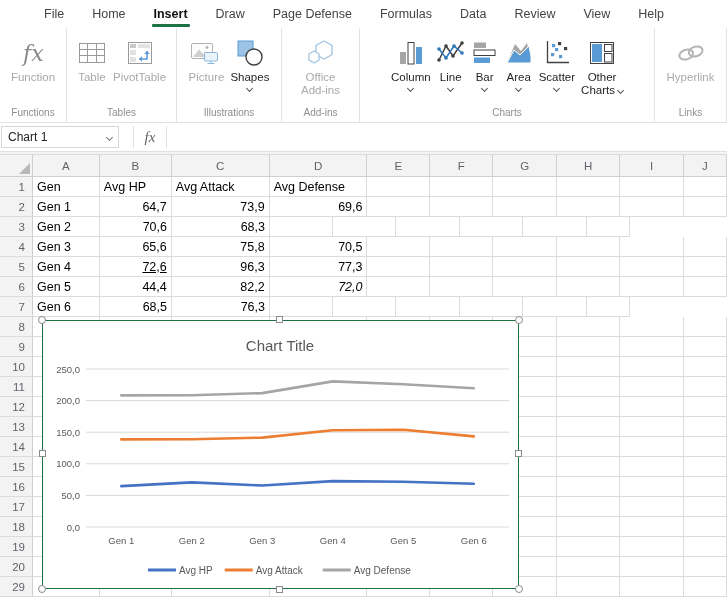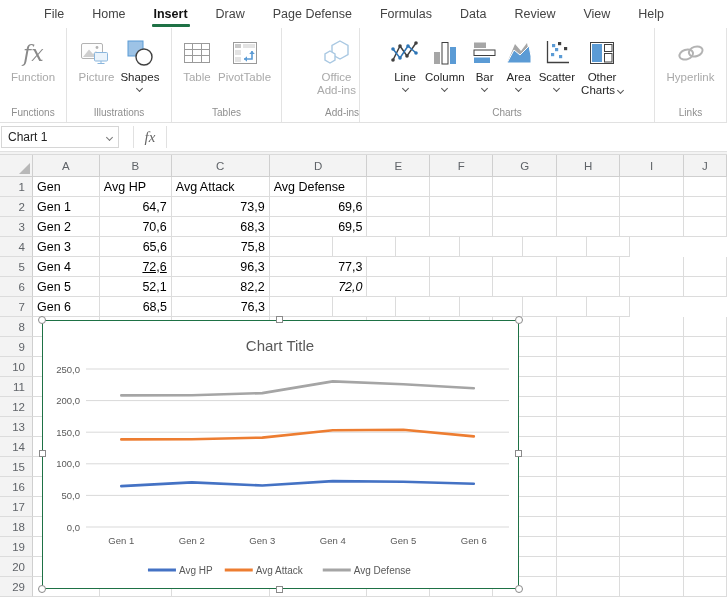--- a/index.html
+++ b/index.html
@@ -73,48 +73,20 @@
             <div class="ricon">
               <svg width="30" height="30" viewBox="0 0 30 30">
                 <text x="5" y="23" font-family="DejaVu Serif, serif" font-style="italic" font-size="22" fill="#8a8a8a">fx</text>
               </svg>
             </div>
             <div class="rlabel">Function</div>
           </div>
         </div>
         <div class="rgroup-label">Functions</div>
       </div>
-      <div class="rgroup" style="width: 105px;">
-        <div class="rgroup-buttons">
-          <div class="rbtn disabled">
-            <div class="ricon">
-              <svg width="34" height="30" viewBox="0 0 34 30">
-                <rect x="2.5" y="5.5" width="21" height="15" rx="1.5" fill="#fdfdfd" stroke="#b3b3b3"></rect>
-                <circle cx="18" cy="9.5" r="1.4" fill="#b3b3b3"></circle>
-                <path d="M4 19 L10 11.5 L14 16 L17 13 L21 19 Z" fill="#cfcfcf"></path>
-                <rect x="15.5" y="14.5" width="13" height="8.5" rx="1" fill="#eaf3fb" stroke="#8ab6dd"></rect>
-                <line x1="22" y1="23" x2="22" y2="25.5" stroke="#8ab6dd"></line>
-                <line x1="18.5" y1="25.5" x2="25.5" y2="25.5" stroke="#8ab6dd"></line>
-              </svg>
-            </div>
-            <div class="rlabel">Picture</div>
-          </div>
-          <div class="rbtn">
-            <div class="ricon">
-              <svg width="30" height="30" viewBox="0 0 30 30">
-                <rect x="3" y="3" width="15" height="15" fill="#9dc3e6" stroke="#5b9bd5"></rect>
-                <circle cx="19" cy="19" r="8" fill="#fff" stroke="#404040" stroke-width="1.4"></circle>
-              </svg>
-            </div>
-            <div class="rlabel">Shapes</div>
-            <span class="chev chev-below"></span>
-          </div>
-        </div>
-        <div class="rgroup-label">Illustrations</div>
-      </div>
       <div class="rgroup" style="width: 110px;">
         <div class="rgroup-buttons">
           <div class="rbtn disabled">
             <div class="ricon">
               <svg width="30" height="30" viewBox="0 0 30 30">
                 <rect x="2.5" y="5.5" width="25" height="19" fill="#fff" stroke="#9a9a9a"></rect>
                 <line x1="2.5" y1="11.5" x2="27.5" y2="11.5" stroke="#9a9a9a"></line>
                 <line x1="2.5" y1="17.5" x2="27.5" y2="17.5" stroke="#9a9a9a"></line>
                 <line x1="10.5" y1="5.5" x2="10.5" y2="24.5" stroke="#9a9a9a"></line>
                 <line x1="19.5" y1="5.5" x2="19.5" y2="24.5" stroke="#9a9a9a"></line>
@@ -133,64 +105,92 @@
                 <path d="M22 13 L22 21 L14 21" fill="none" stroke="#5b9bd5" stroke-width="1.6"></path>
                 <path d="M14 21 L17 18.2 L17 23.8 Z" fill="#5b9bd5"></path>
                 <path d="M22 13 L19.2 16 L24.8 16 Z" fill="#5b9bd5"></path>
               </svg>
             </div>
             <div class="rlabel">PivotTable</div>
           </div>
         </div>
         <div class="rgroup-label">Tables</div>
       </div>
-      <div class="rgroup" style="width: 78px; align-items: flex-end;">
+      <div class="rgroup" style="width: 105px;">
+        <div class="rgroup-buttons">
+          <div class="rbtn disabled">
+            <div class="ricon">
+              <svg width="34" height="30" viewBox="0 0 34 30">
+                <rect x="2.5" y="5.5" width="21" height="15" rx="1.5" fill="#fdfdfd" stroke="#b3b3b3"></rect>
+                <circle cx="18" cy="9.5" r="1.4" fill="#b3b3b3"></circle>
+                <path d="M4 19 L10 11.5 L14 16 L17 13 L21 19 Z" fill="#cfcfcf"></path>
+                <rect x="15.5" y="14.5" width="13" height="8.5" rx="1" fill="#eaf3fb" stroke="#8ab6dd"></rect>
+                <line x1="22" y1="23" x2="22" y2="25.5" stroke="#8ab6dd"></line>
+                <line x1="18.5" y1="25.5" x2="25.5" y2="25.5" stroke="#8ab6dd"></line>
+              </svg>
+            </div>
+            <div class="rlabel">Picture</div>
+          </div>
+          <div class="rbtn">
+            <div class="ricon">
+              <svg width="30" height="30" viewBox="0 0 30 30">
+                <rect x="3" y="3" width="15" height="15" fill="#9dc3e6" stroke="#5b9bd5"></rect>
+                <circle cx="19" cy="19" r="8" fill="#fff" stroke="#404040" stroke-width="1.4"></circle>
+              </svg>
+            </div>
+            <div class="rlabel">Shapes</div>
+            <span class="chev chev-below"></span>
+          </div>
+        </div>
+        <div class="rgroup-label">Illustrations</div>
+      </div>
+      <div class="rgroup" style="width: 78px;">
         <div class="rgroup-buttons">
           <div class="rbtn disabled">
             <div class="ricon">
               <svg width="34" height="30" viewBox="0 0 34 30">
                 <path d="M20 3 L28 7.5 L28 16.5 L20 21 L12 16.5 L12 7.5 Z" fill="none" stroke="#a9c8e2" stroke-width="1.4"></path>
                 <path d="M10 13 L15 16 L15 22 L10 25 L5 22 L5 16 Z" fill="#fff" stroke="#a9c8e2" stroke-width="1.4"></path>
               </svg>
             </div>
             <div class="rlabel">Office</div>
             <div class="rlabel">Add-ins</div>
           </div>
         </div>
         <div class="rgroup-label">Add-ins</div>
       </div>
       <div class="rgroup" style="width: 295px;">
         <div class="rgroup-buttons">
+          <div class="rbtn">
+            <div class="ricon">
+              <svg width="28" height="28" viewBox="0 0 28 28">
+                <rect x="3" y="13" width="6" height="12" fill="#a6a6a6"></rect>
+                <rect x="11" y="3.5" width="6" height="21.5" fill="#fff" stroke="#404040"></rect>
+                <rect x="19" y="8" width="6" height="17" fill="#5b9bd5"></rect>
+              </svg>
+            </div>
+            <div class="rlabel">Column</div>
+            <span class="chev chev-below"></span>
+          </div>
           <div class="rbtn">
             <div class="ricon">
               <svg width="28" height="28" viewBox="0 0 28 28">
                 <polyline points="2,21 9,7 16,17 25,4" fill="none" stroke="#404040" stroke-width="1.5"></polyline>
                 <circle cx="2" cy="21" r="1.8" fill="#404040"></circle>
                 <circle cx="9" cy="7" r="1.8" fill="#404040"></circle>
                 <circle cx="16" cy="17" r="1.8" fill="#404040"></circle>
                 <circle cx="25" cy="4" r="1.8" fill="#404040"></circle>
                 <polyline points="2,10 9,19 17,7 25,14" fill="none" stroke="#2e75b6" stroke-width="1.5"></polyline>
                 <circle cx="2" cy="10" r="1.8" fill="#2e75b6"></circle>
                 <circle cx="9" cy="19" r="1.8" fill="#2e75b6"></circle>
                 <circle cx="17" cy="7" r="1.8" fill="#2e75b6"></circle>
                 <circle cx="25" cy="14" r="1.8" fill="#2e75b6"></circle>
               </svg>
             </div>
             <div class="rlabel">Line</div>
-            <span class="chev chev-below"></span>
-          </div>
-          <div class="rbtn">
-            <div class="ricon">
-              <svg width="28" height="28" viewBox="0 0 28 28">
-                <rect x="3" y="13" width="6" height="12" fill="#a6a6a6"></rect>
-                <rect x="11" y="3.5" width="6" height="21.5" fill="#fff" stroke="#404040"></rect>
-                <rect x="19" y="8" width="6" height="17" fill="#5b9bd5"></rect>
-              </svg>
-            </div>
-            <div class="rlabel">Column</div>
             <span class="chev chev-below"></span>
           </div>
           <div class="rbtn">
             <div class="ricon">
               <svg width="28" height="28" viewBox="0 0 28 28">
                 <rect x="3" y="3.5" width="12" height="5.5" fill="#a6a6a6"></rect>
                 <rect x="3" y="11" width="21" height="5.5" fill="#fff" stroke="#404040"></rect>
                 <rect x="3" y="18.5" width="16" height="5.5" fill="#5b9bd5"></rect>
               </svg>
             </div>
@@ -303,33 +303,33 @@
         <div class="gcell" style="width: 64px;"></div>
         <div class="gcell" style="width: 63px;"></div>
         <div class="gcell" style="width: 64px;"></div>
         <div class="gcell" style="width: 43px;"></div>
       </div>
       <div class="grow">
         <div class="rnum">3</div>
         <div class="gcell" style="width: 67px;">Gen 2</div>
         <div class="gcell num" style="width: 72px;">70,6</div>
         <div class="gcell num" style="width: 98px;">68,3</div>
-        <div class="gcell num" style="width: 98px;">69,5</div>
         <div class="gcell" style="width: 63px;"></div>
         <div class="gcell" style="width: 63px;"></div>
         <div class="gcell" style="width: 64px;"></div>
         <div class="gcell" style="width: 63px;"></div>
         <div class="gcell" style="width: 64px;"></div>
         <div class="gcell" style="width: 43px;"></div>
       </div>
       <div class="grow">
         <div class="rnum">4</div>
         <div class="gcell" style="width: 67px;">Gen 3</div>
         <div class="gcell num" style="width: 72px;">65,6</div>
         <div class="gcell num" style="width: 98px;">75,8</div>
+        <div class="gcell num" style="width: 98px;">70,5</div>
         <div class="gcell" style="width: 63px;"></div>
         <div class="gcell" style="width: 63px;"></div>
         <div class="gcell" style="width: 64px;"></div>
         <div class="gcell" style="width: 63px;"></div>
         <div class="gcell" style="width: 64px;"></div>
         <div class="gcell" style="width: 43px;"></div>
       </div>
       <div class="grow">
         <div class="rnum">5</div>
         <div class="gcell" style="width: 67px;">Gen 4</div>
@@ -339,21 +339,21 @@
         <div class="gcell" style="width: 63px;"></div>
         <div class="gcell" style="width: 63px;"></div>
         <div class="gcell" style="width: 64px;"></div>
         <div class="gcell" style="width: 63px;"></div>
         <div class="gcell" style="width: 64px;"></div>
         <div class="gcell" style="width: 43px;"></div>
       </div>
       <div class="grow">
         <div class="rnum">6</div>
         <div class="gcell" style="width: 67px;">Gen 5</div>
-        <div class="gcell num" style="width: 72px;">52,1</div>
+        <div class="gcell num" style="width: 72px;">44,4</div>
         <div class="gcell num" style="width: 98px;">82,2</div>
         <div class="gcell num" style="width: 98px; font-style: italic;">72,0</div>
         <div class="gcell" style="width: 63px;"></div>
         <div class="gcell" style="width: 63px;"></div>
         <div class="gcell" style="width: 64px;"></div>
         <div class="gcell" style="width: 63px;"></div>
         <div class="gcell" style="width: 64px;"></div>
         <div class="gcell" style="width: 43px;"></div>
       </div>
       <div class="grow">

